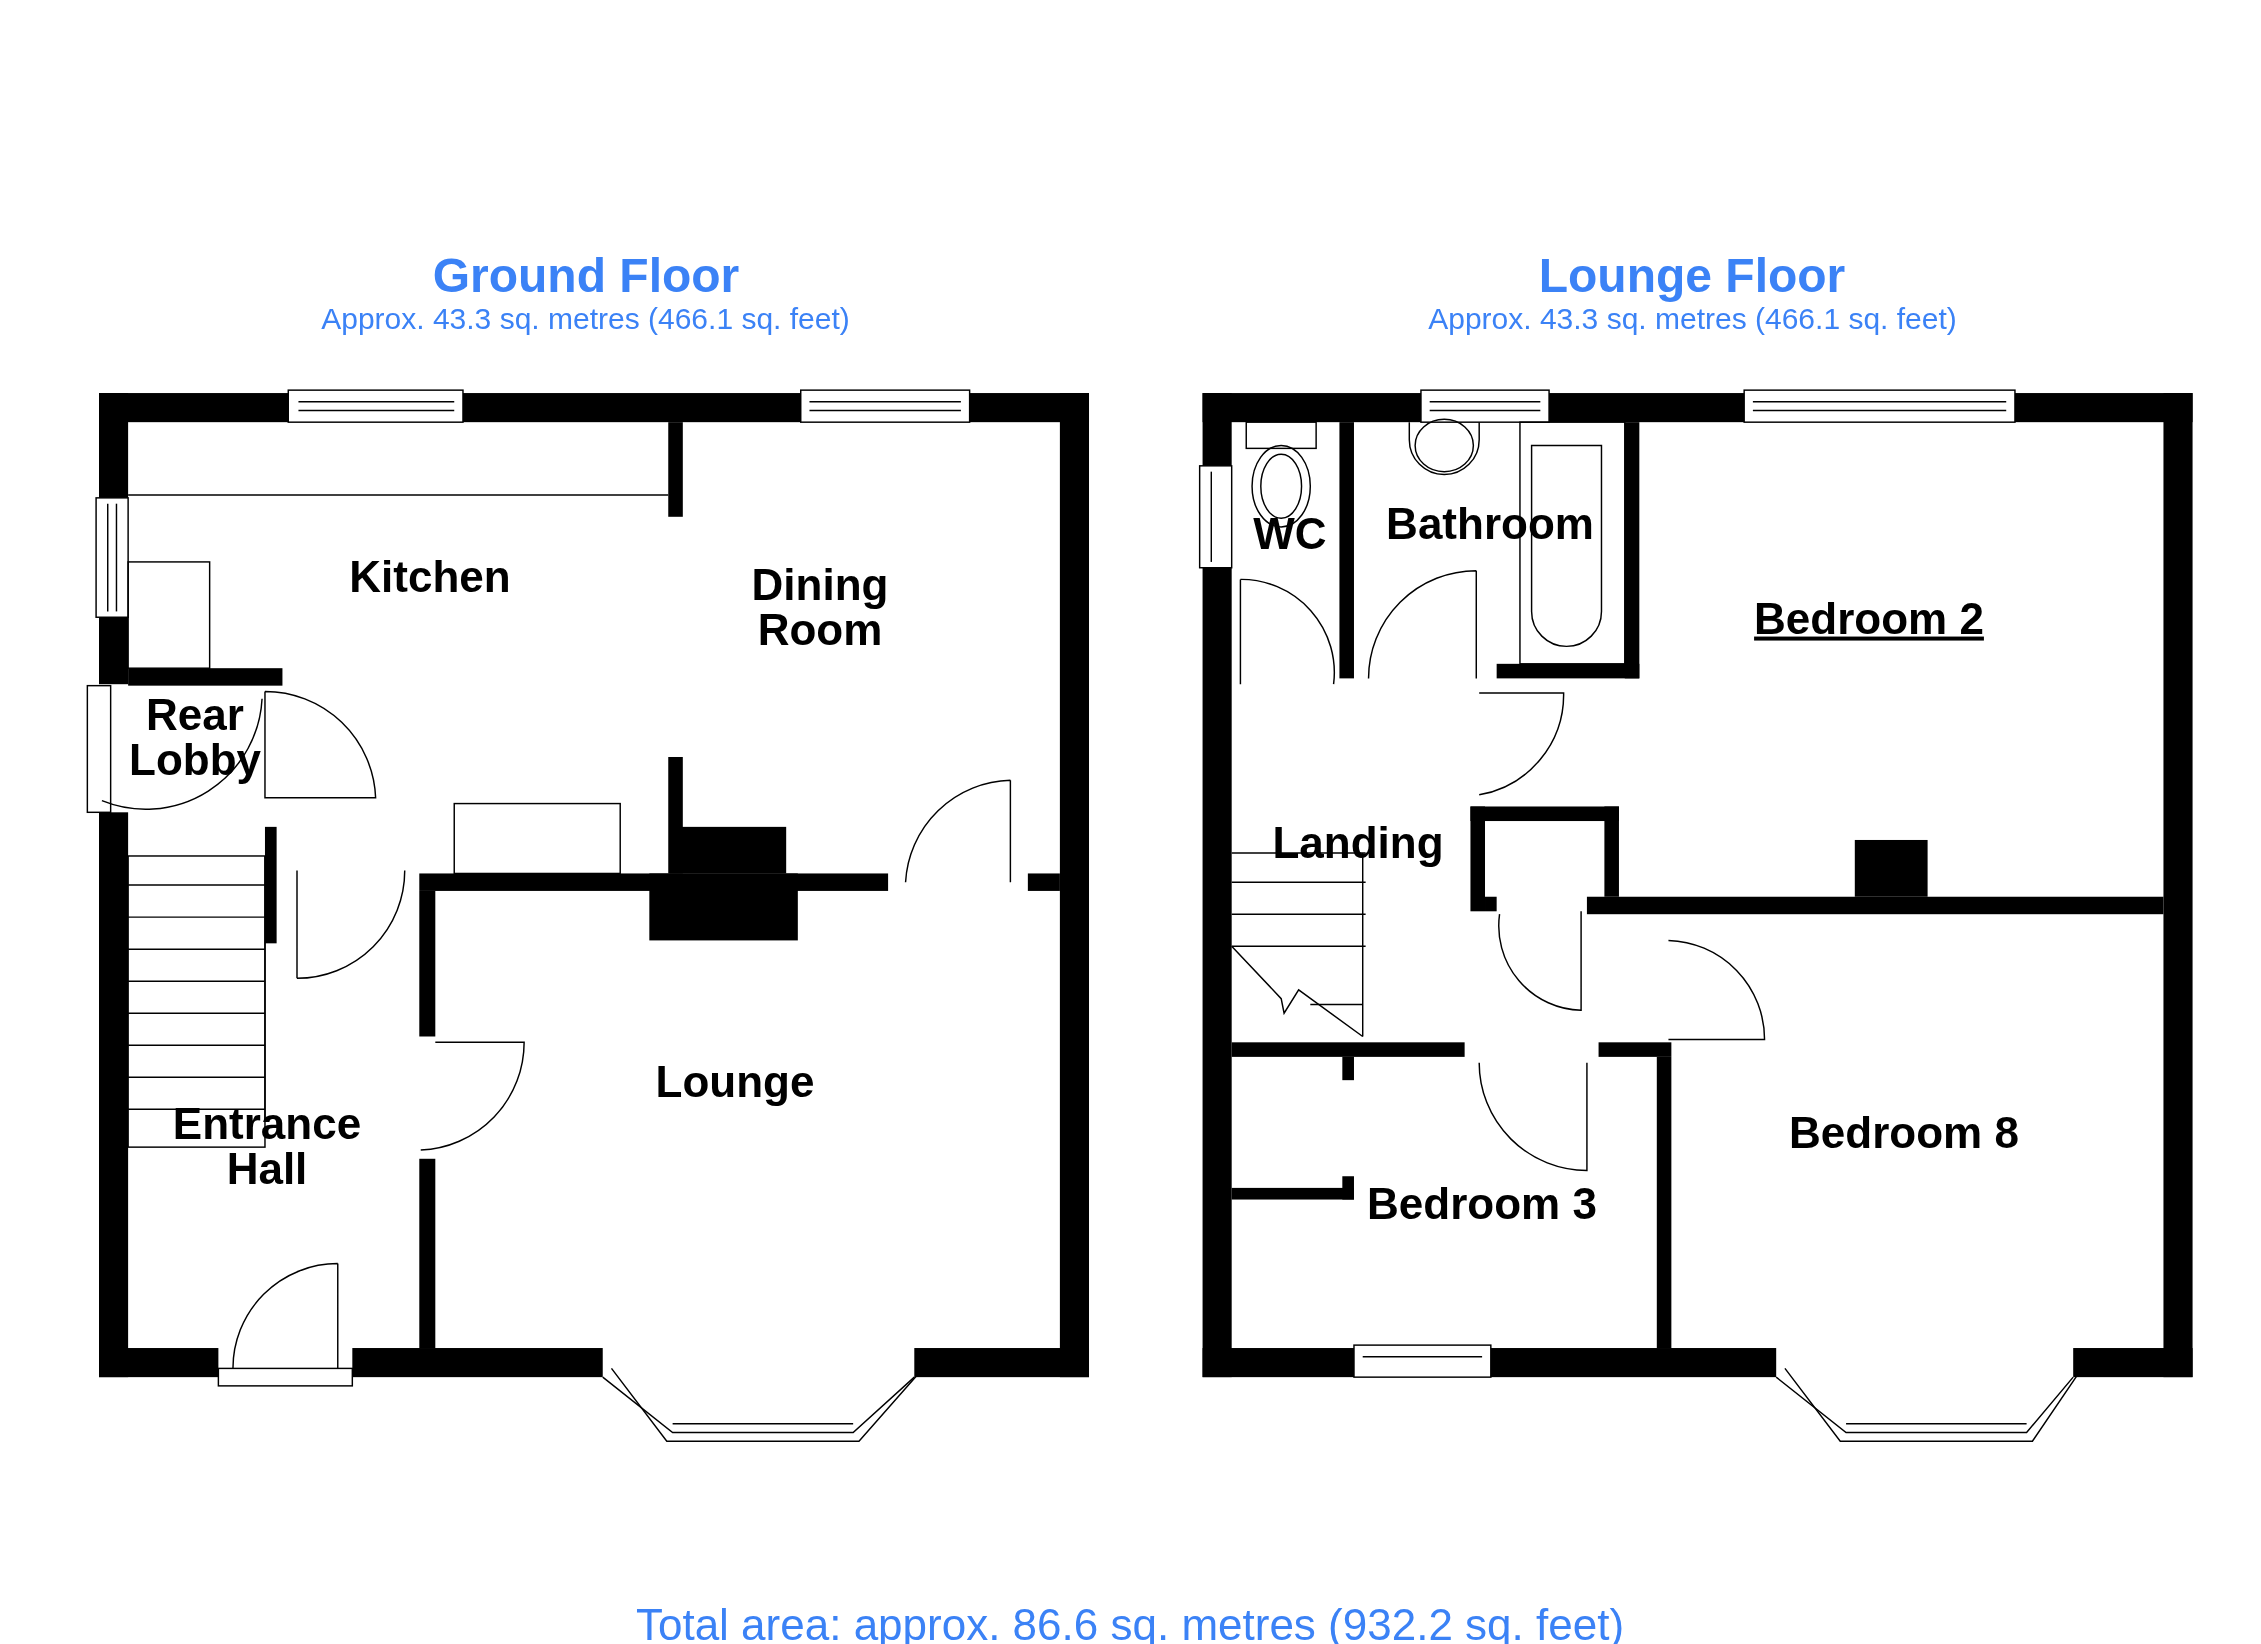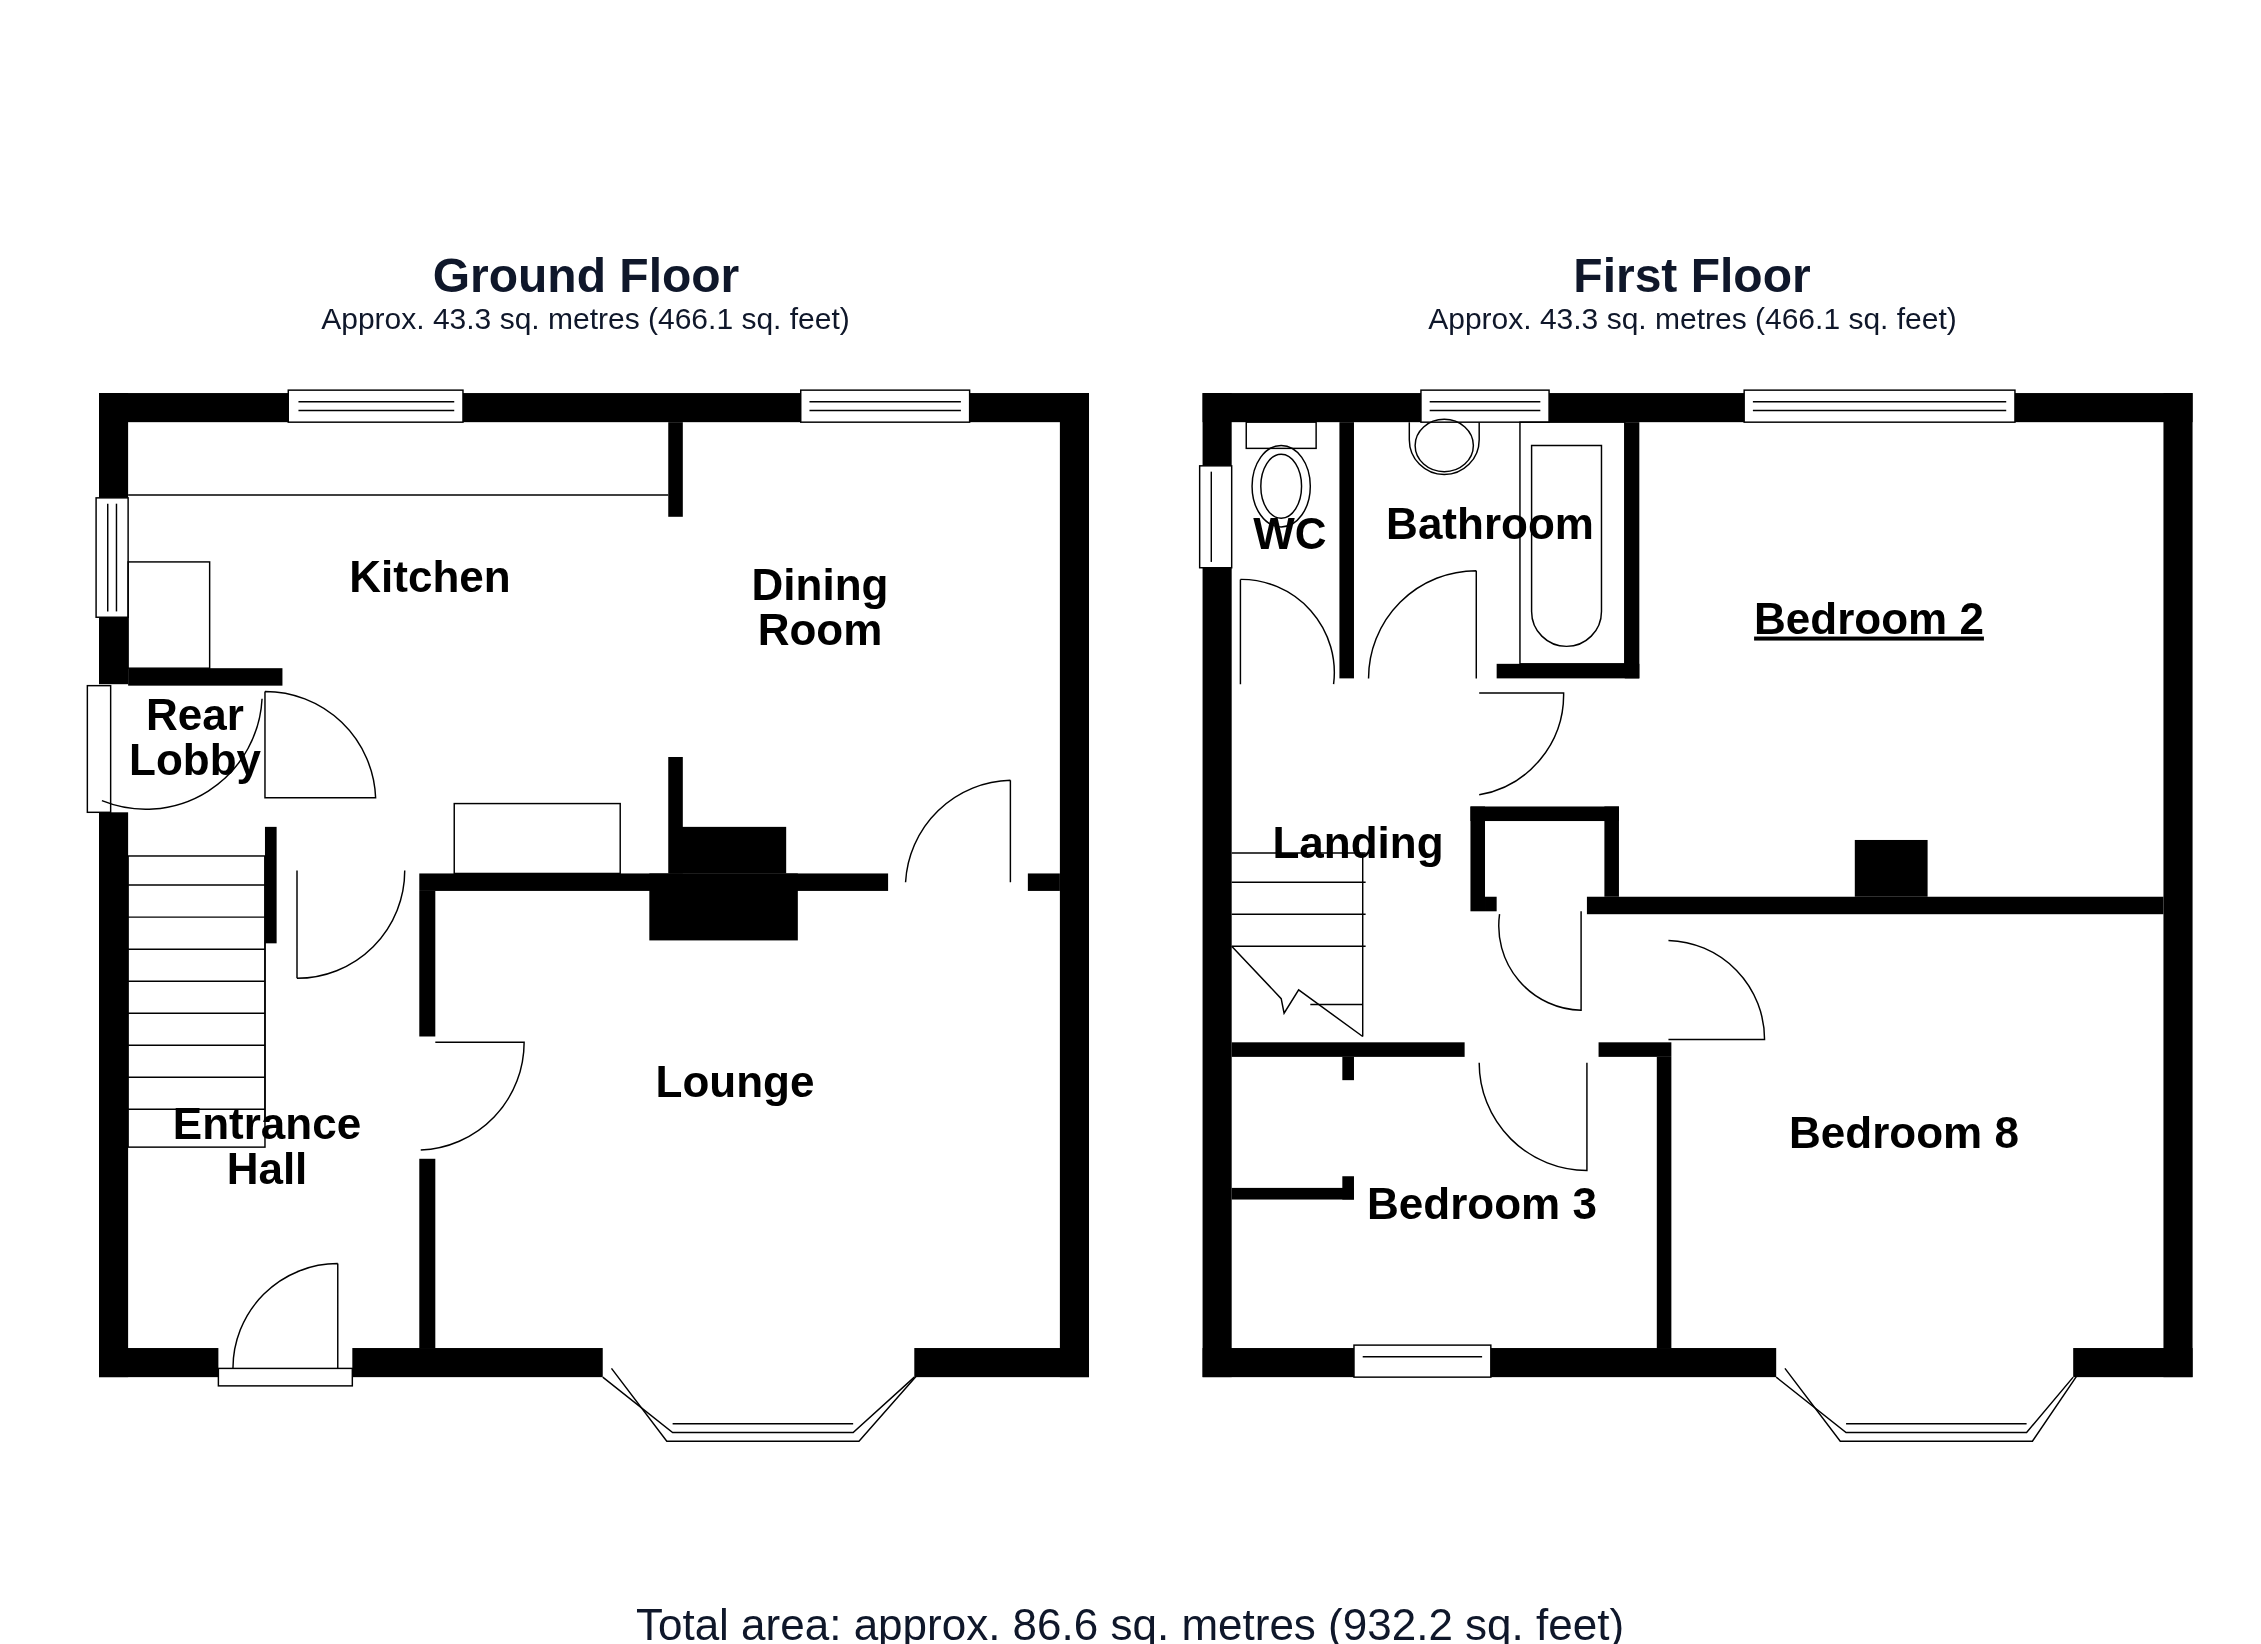--- a/index.html
+++ b/index.html
@@ -1,18 +1,18 @@
 <!DOCTYPE html>
 <html style="font-size:11px"><head>
 <meta charset="utf-8">
 <style>
   html, body { margin:0; padding:0; background:#ffffff; }
   body { width:2261px; height:1645px; position:relative; overflow:hidden; font-family:"Liberation Sans", sans-serif; }
   .plan-svg { position:absolute; left:0; top:0; width:2261px; height:1645px; }
-  .title { position:absolute; text-align:center; font-family:"Liberation Sans", sans-serif; color:#0f172a; }
+  .title { position:absolute; text-align:center; font-family:"Liberation Sans", sans-serif; color:#3b82f6; }
   .floor-title { font-size:48px; font-weight:bold; line-height:1; }
   .floor-sub { font-size:30px; line-height:1; }
   .total { font-size:44px; line-height:1; }
   .room-label { position:absolute; font-weight:bold; font-size:44px; line-height:1.02; text-align:center; color:#000; font-family:"Liberation Sans", sans-serif; transform:translate(-50%,-50%); white-space:pre-line; }
 </style>
 </head>
 <body>
 
 <svg class="plan-svg" viewBox="0 0 1553 1130" preserveAspectRatio="none" xmlns="http://www.w3.org/2000/svg">
   <g fill="#000" stroke="none">
@@ -157,21 +157,21 @@
 
     <path d="M 1220 946 L 1268 984 L 1392 984 L 1424 946"></path>
     <path d="M 1226 940 L 1264 990 L 1396 990 L 1430 940"></path>
     <line x1="1268" y1="978" x2="1392" y2="978"></line>
   </g>
 </svg>
 
 <div class="title floor-title" style="left:312px; top:252px; width:548px;">Ground Floor</div>
 <div class="title floor-sub" style="left:243px; top:304px; width:685px;">Approx. 43.3 sq. metres (466.1 sq. feet)</div>
 
-<div class="title floor-title" style="left:1418px; top:252px; width:548px;">First Floor</div>
+<div class="title floor-title" style="left:1418px; top:252px; width:548px;">Lounge Floor</div>
 <div class="title floor-sub" style="left:1350px; top:304px; width:685px;">Approx. 43.3 sq. metres (466.1 sq. feet)</div>
 
 <div class="room-label" style="left:430px; top:577px;">Kitchen</div>
 <div class="room-label" style="left:820px; top:608px;">Dining
 Room</div>
 <div class="room-label" style="left:195px; top:738px;text-align:center;">Rear
 Lobby</div>
 <div class="room-label" style="left:267px; top:1147px;">Entrance
 Hall</div>
 <div class="room-label" style="left:735px; top:1082px;">Lounge</div>

